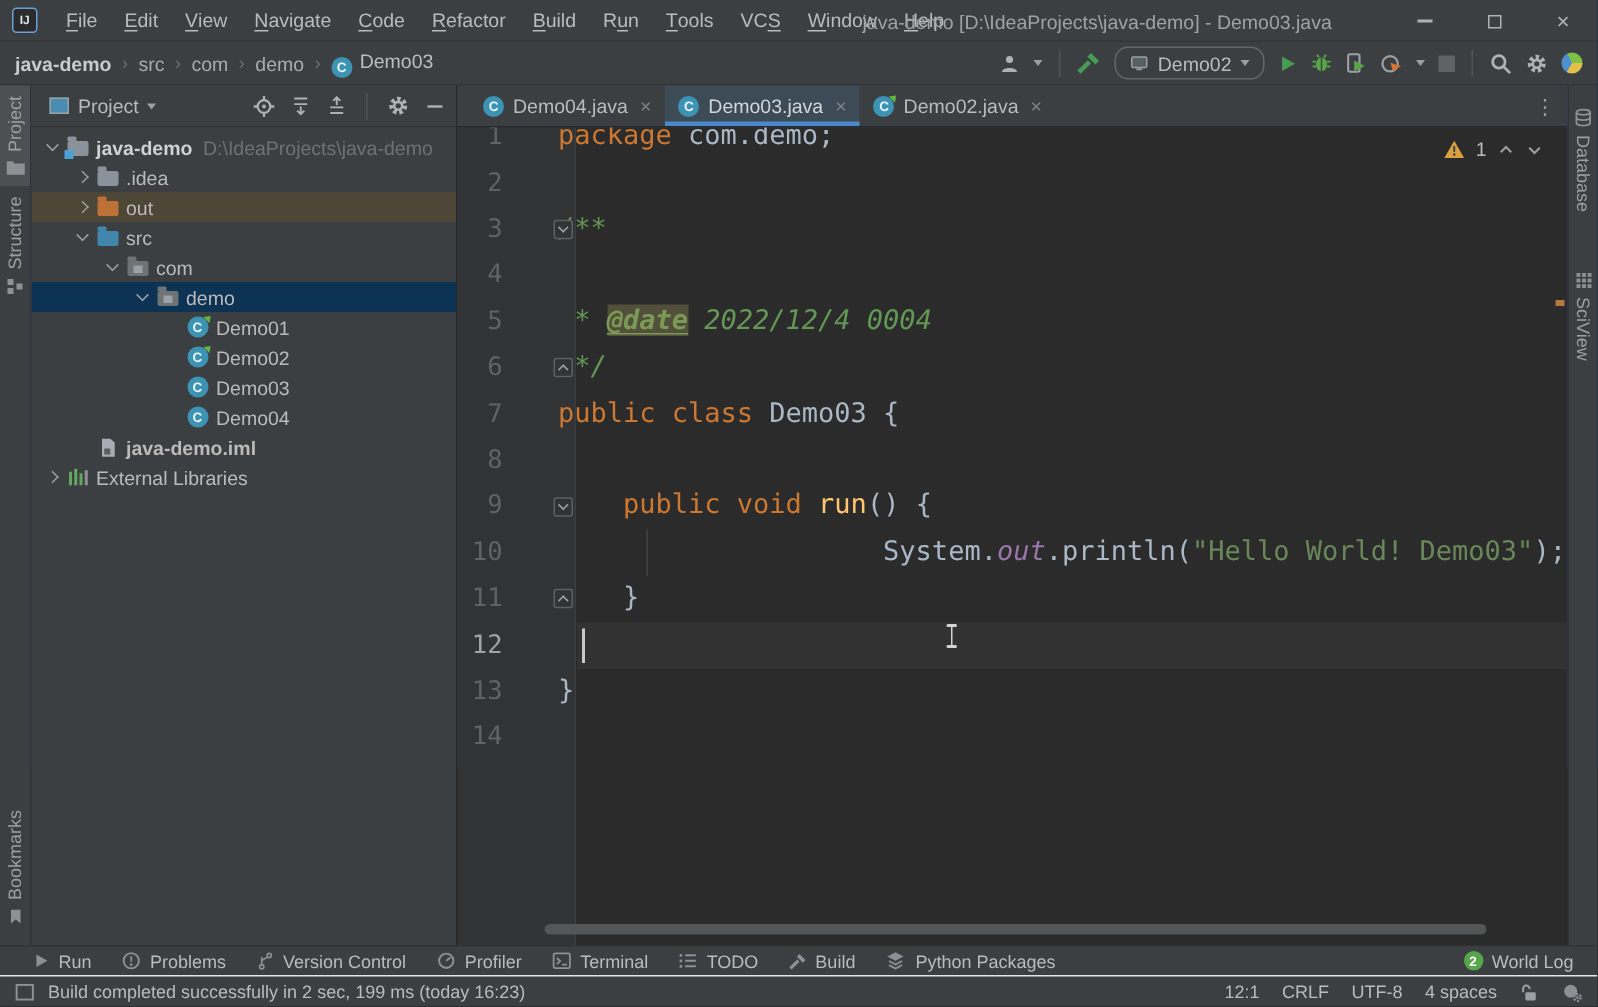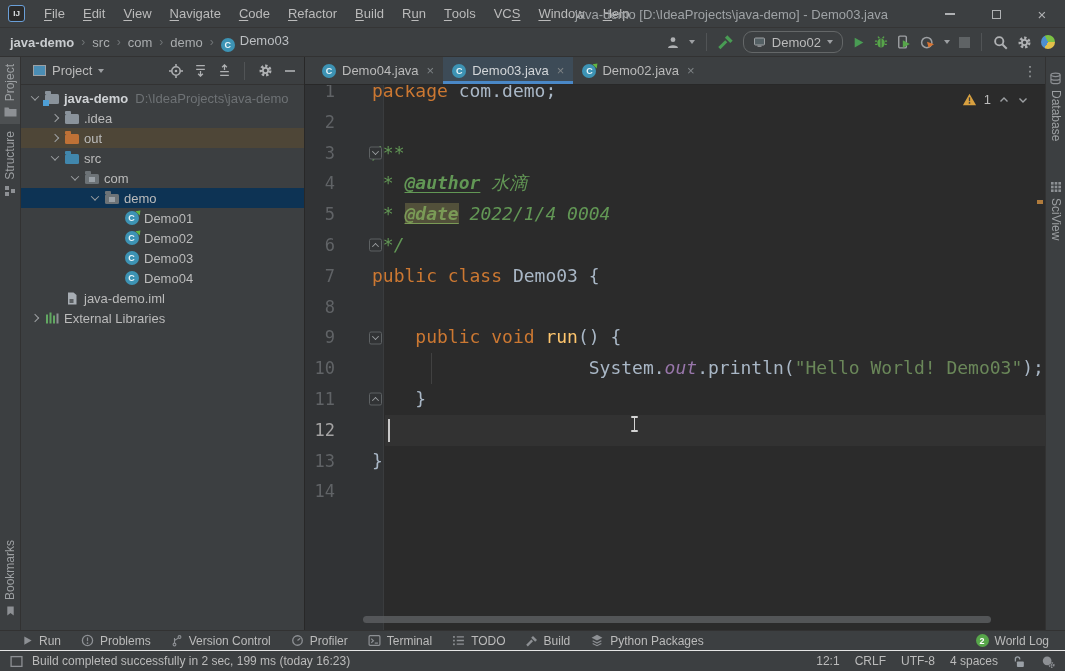--- a/index.html
+++ b/index.html
@@ -392,21 +392,21 @@
             </span>
             <span class="t-label">Demo03</span>
           </div>
           <div class="tree-row" style="padding-left: 86px;">
             <span class="exp"></span>
             <span class="t-ico">
               <span class="i-class small">C</span>
             </span>
             <span class="t-label">Demo04</span>
           </div>
-          <div class="tree-row" style="padding-left: 26px;">
+          <div class="tree-row" style="padding-left: 26px; font-weight: bold;">
             <span class="exp"></span>
             <span class="t-ico">
               <span class="ticon">
                 <svg xmlns="http://www.w3.org/2000/svg" width="12" height="13" viewBox="0 0 12 13">
                   <path d="M2 .5h5.5L10.5 3v9.5H2z" fill="#a7adb3"></path>
                   <rect x="3.5" y="7" width="4" height="4" fill="#5a5e61"></rect>
                 </svg>
               </span>
             </span>
             <span class="t-label">java-demo.iml</span>
@@ -450,22 +450,22 @@
             <span class="tab-close">×</span>
           </div>
           <span class="tab-more">⋮</span>
         </div>
       <div class="editor">
         <div class="gutter-bg"></div>
         <div class="code" id="code">
             <div class="line"><span class="ln">1</span><span class="txt"><span class="tok-kw">package</span><span class="tok-pl"> com.demo;</span></span></div>
             <div class="line"><span class="ln">2</span><span class="txt"></span></div>
             <div class="line"><span class="ln">3</span><span class="fold down"><i></i></span><span class="txt"><span class="tok-doc">/**</span></span></div>
-            <div class="line"><span class="ln">4</span><span class="txt"><span class="tok-doc"> * </span><span class="tok-tag">@author</span><span class="tok-doc"> 水滴</span></span></div>
-            <div class="line"><span class="ln">5</span><span class="txt"><span class="tok-doc"> * </span><span class="tok-tagwarn">@date</span><span class="tok-doc"> 2022/1/4 0004</span></span></div>
+            <div class="line"><span class="ln">4</span></div>
+            <div class="line"><span class="ln">5</span><span class="txt"><span class="tok-doc"> * </span><span class="tok-tagwarn">@date</span><span class="tok-doc"> 2022/12/4 0004</span></span></div>
             <div class="line"><span class="ln">6</span><span class="fold up"><i></i></span><span class="txt"><span class="tok-doc"> */</span></span></div>
             <div class="line"><span class="ln">7</span><span class="txt"><span class="tok-kw">public class </span><span class="tok-pl">Demo03 {</span></span></div>
             <div class="line"><span class="ln">8</span><span class="txt"></span></div>
             <div class="line"><span class="ln">9</span><span class="fold down"><i></i></span><span class="txt"><span class="tok-pl">    </span><span class="tok-kw">public void </span><span class="tok-method">run</span><span class="tok-pl">() {</span></span></div>
             <div class="line"><span class="ln">10</span><span class="indent-guide"></span><span class="txt"><span class="tok-pl">                    System.</span><span class="tok-field">out</span><span class="tok-pl">.println(</span><span class="tok-str">"Hello World! Demo03"</span><span class="tok-pl">);</span></span></div>
             <div class="line"><span class="ln">11</span><span class="fold up"><i></i></span><span class="txt"><span class="tok-pl">    }</span></span></div>
             <div class="line cur"><span class="ln">12</span><span class="txt"></span><span class="caret-line"></span></div>
             <div class="line"><span class="ln">13</span><span class="txt"><span class="tok-pl">}</span></span></div>
             <div class="line"><span class="ln">14</span><span class="txt"></span></div>
           </div>

